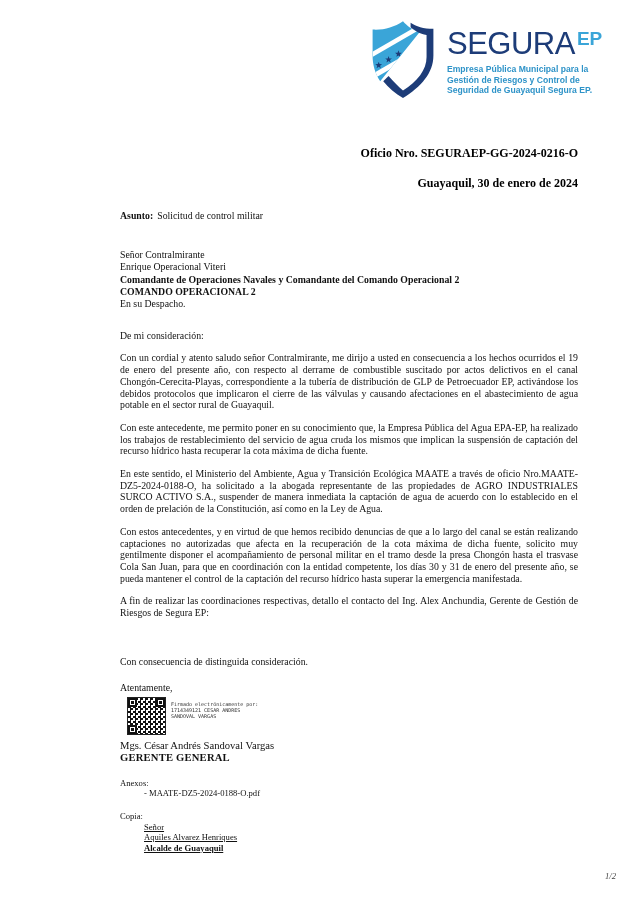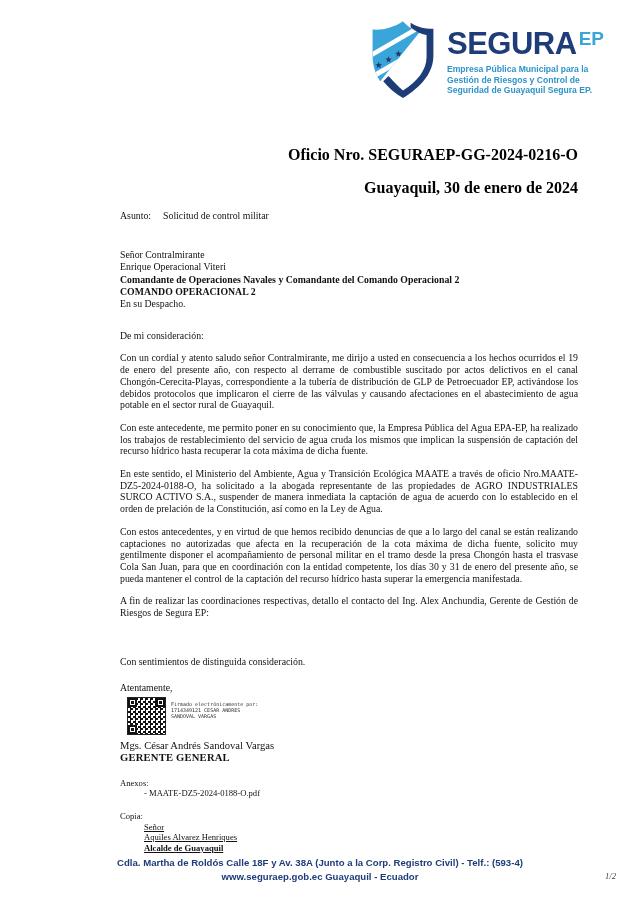--- a/index.html
+++ b/index.html
@@ -13,36 +13,36 @@
     overflow:hidden;
   }
   
   .logo-block {
     position:absolute; top:16px; left:365px;
     display:flex; align-items:flex-start;
   }
   .shield { width:76px; height:88px; margin-right:6px; }
   .logo-text { padding-top:12px; font-family:"Liberation Sans", sans-serif; }
   .brand-row { display:flex; align-items:flex-start; line-height:1; }
-  .brand-main { font-size:31px; font-weight:700; color:#1d3c78; letter-spacing:-0.5px; }
+  .brand-main { font-size:31px; font-weight:400; color:#1d3c78; letter-spacing:-0.5px; }
   .brand-suffix { font-size:19px; font-weight:800; color:#3aa5d8; margin-left:2px; margin-top:1px; }
   .tagline { margin-top:5px; font-size:8.6px; font-weight:700; color:#2e93c8; line-height:10.6px; }
   
   .header-right {
     position:absolute; top:146px; right:62px;
-    text-align:right; font-weight:700; font-size:16px; color:#000;
+    text-align:right; font-weight:700; font-size:12px; color:#000;
   }
   .header-right .date-line { margin-top:15px; }
   
   .content {
     position:absolute; top:210px; left:120px; width:458px;
     font-size:9.8px; line-height:11.7px; color:#111;
   }
   .subject { margin-bottom:0; }
-  .subject .lbl { font-weight:400; margin-right:12px; }
+  .subject .lbl { font-weight:700; margin-right:4px; }
   .recipient { margin-top:27px; }
   .recipient div { line-height:12.4px; }
   .bold { font-weight:700; }
   .salutation { margin-top:19px; }
   .para { margin-top:11px; text-align:justify; }
   .para.first { margin-top:11px; }
   .closing { margin-top:37px; }
   .signoff { margin-top:14px; }
   
   .esign-row { margin-top:5px; display:flex; align-items:flex-start; margin-left:8px; }
@@ -149,21 +149,21 @@
     </div>
 
     <div class="salutation">De mi consideración:</div>
 
     <p class="para first">Con un cordial y atento saludo señor Contralmirante, me dirijo a usted en consecuencia a los hechos ocurridos el 19 de enero del presente año, con respecto al derrame de combustible suscitado por actos delictivos en el canal Chongón-Cerecita-Playas, correspondiente a la tubería de distribución de GLP de Petroecuador EP, activándose los debidos protocolos que implicaron el cierre de las válvulas y causando afectaciones en el abastecimiento de agua potable en el sector rural de Guayaquil.</p>
     <p class="para">Con este antecedente, me permito poner en su conocimiento que, la Empresa Pública del Agua EPA-EP, ha realizado los trabajos de restablecimiento del servicio de agua cruda los mismos que implican la suspensión de captación del recurso hídrico hasta recuperar la cota máxima de dicha fuente.</p>
     <p class="para">En este sentido, el Ministerio del Ambiente, Agua y Transición Ecológica MAATE a través de oficio Nro.MAATE-DZ5-2024-0188-O, ha solicitado a la abogada representante de las propiedades de AGRO INDUSTRIALES SURCO ACTIVO S.A., suspender de manera inmediata la captación de agua de acuerdo con lo establecido en el orden de prelación de la Constitución, así como en la Ley de Agua.</p>
     <p class="para">Con estos antecedentes, y en virtud de que hemos recibido denuncias de que a lo largo del canal se están realizando captaciones no autorizadas que afecta en la recuperación de la cota máxima de dicha fuente, solicito muy gentilmente disponer el acompañamiento de personal militar en el tramo desde la presa Chongón hasta el trasvase Cola San Juan, para que en coordinación con la entidad competente, los días 30 y 31 de enero del presente año, se pueda mantener el control de la captación del recurso hídrico hasta superar la emergencia manifestada.</p>
     <p class="para">A fin de realizar las coordinaciones respectivas, detallo el contacto del Ing. Alex Anchundia, Gerente de Gestión de Riesgos de Segura EP:</p>
 
-    <div class="closing">Con sentimientos de distinguida consideración.</div>
+    <div class="closing">Con consecuencia de distinguida consideración.</div>
     <div class="signoff">Atentamente,</div>
 
     <div class="esign-row">
       <div class="qr">
         <span class="finder f-tl"></span>
         <span class="finder f-tr"></span>
         <span class="finder f-bl"></span>
       </div>
       <div class="esign-text">
         <div>Firmado electrónicamente por:</div>
@@ -182,20 +182,16 @@
 
     <div class="copy-block">
       <div>Copia:</div>
       <div class="ind">Señor</div>
       <div class="ind">Aquiles Alvarez Henriques</div>
       <div class="ind bold">Alcalde de Guayaquil</div>
     </div>
 
   </div>
 
-  <div class="footer">
-    <div>Cdla. Martha de Roldós Calle 18F y Av. 38A (Junto a la Corp. Registro Civil) - Telf.: (593-4)</div>
-    <div>www.seguraep.gob.ec Guayaquil - Ecuador</div>
-  </div>
 
   <div class="page-num">1/2</div>
 
 </div>
 
 </body></html>

